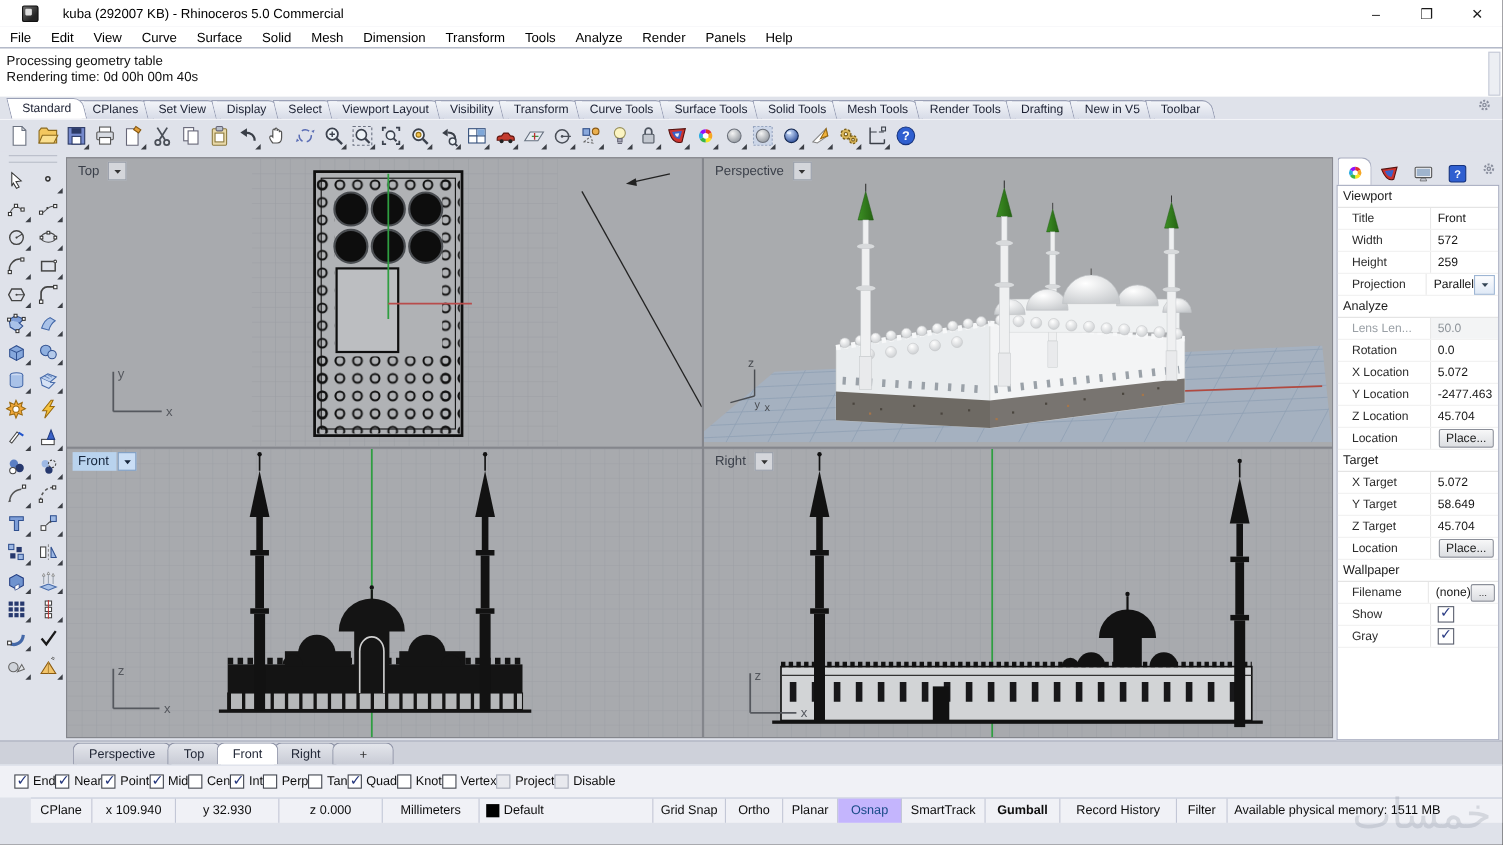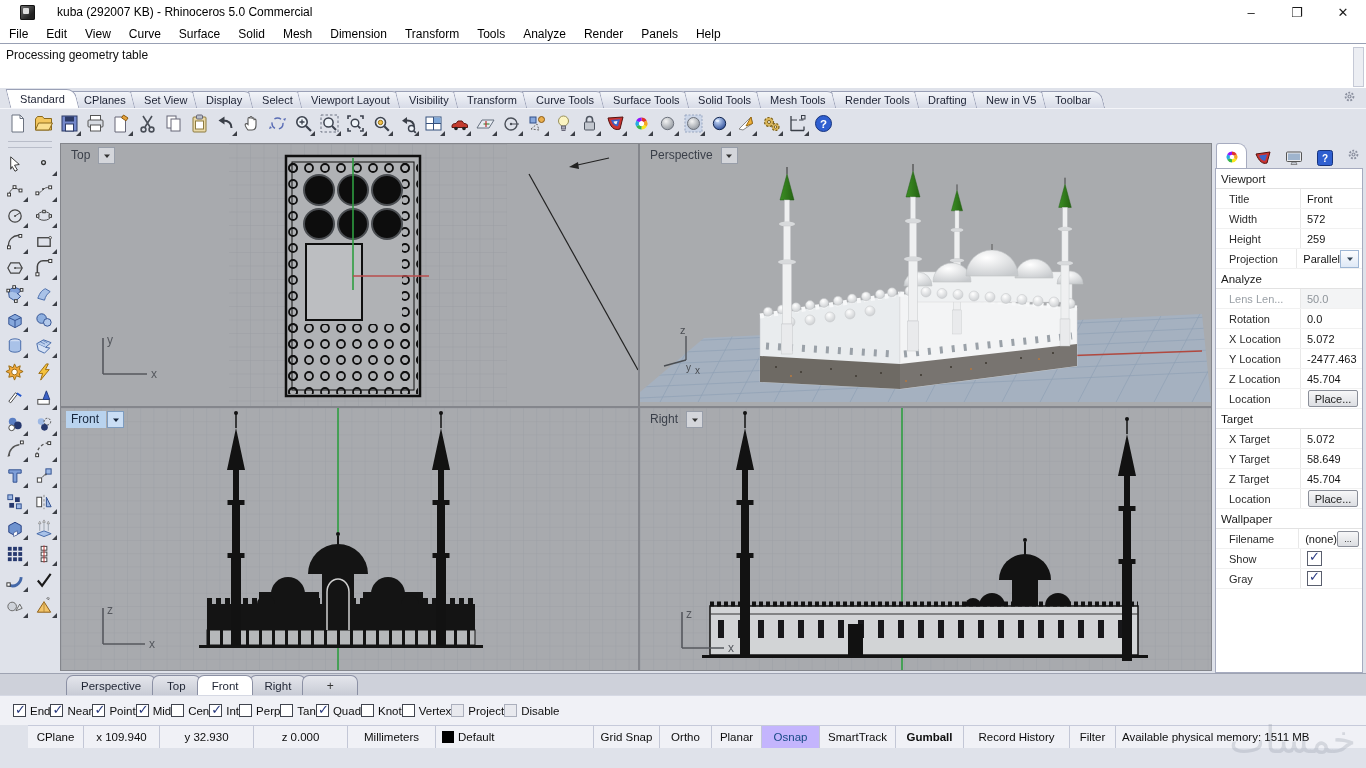--- a/index.html
+++ b/index.html
@@ -133,20 +133,21 @@
     <span class="mi">Transform</span>
     <span class="mi">Tools</span>
     <span class="mi">Analyze</span>
     <span class="mi">Render</span>
     <span class="mi">Panels</span>
     <span class="mi">Help</span>
   </div>
 
   <div class="hist">
     <div>Processing geometry table</div>
+    <div>Rendering time: 0d 00h 00m 40s</div>
     <div class="histscroll"></div>
   </div>
 
 
   <div class="tabstrip">
     <div class="ttab active">
         <span>Standard</span>
       </div>
     <div class="ttab">
         <span>CPlanes</span>

